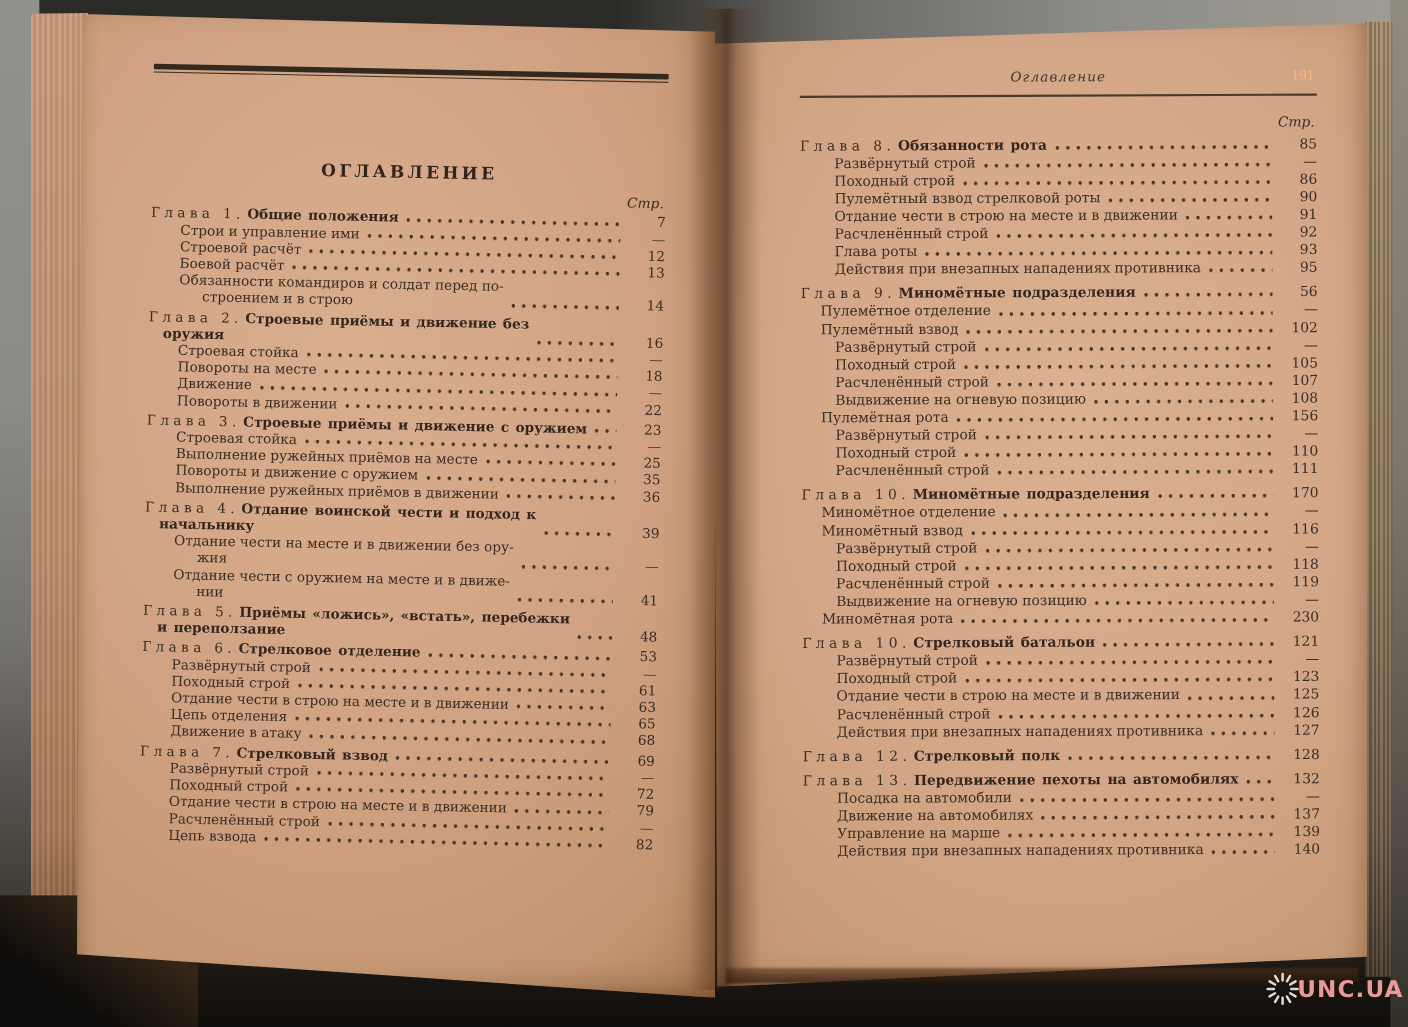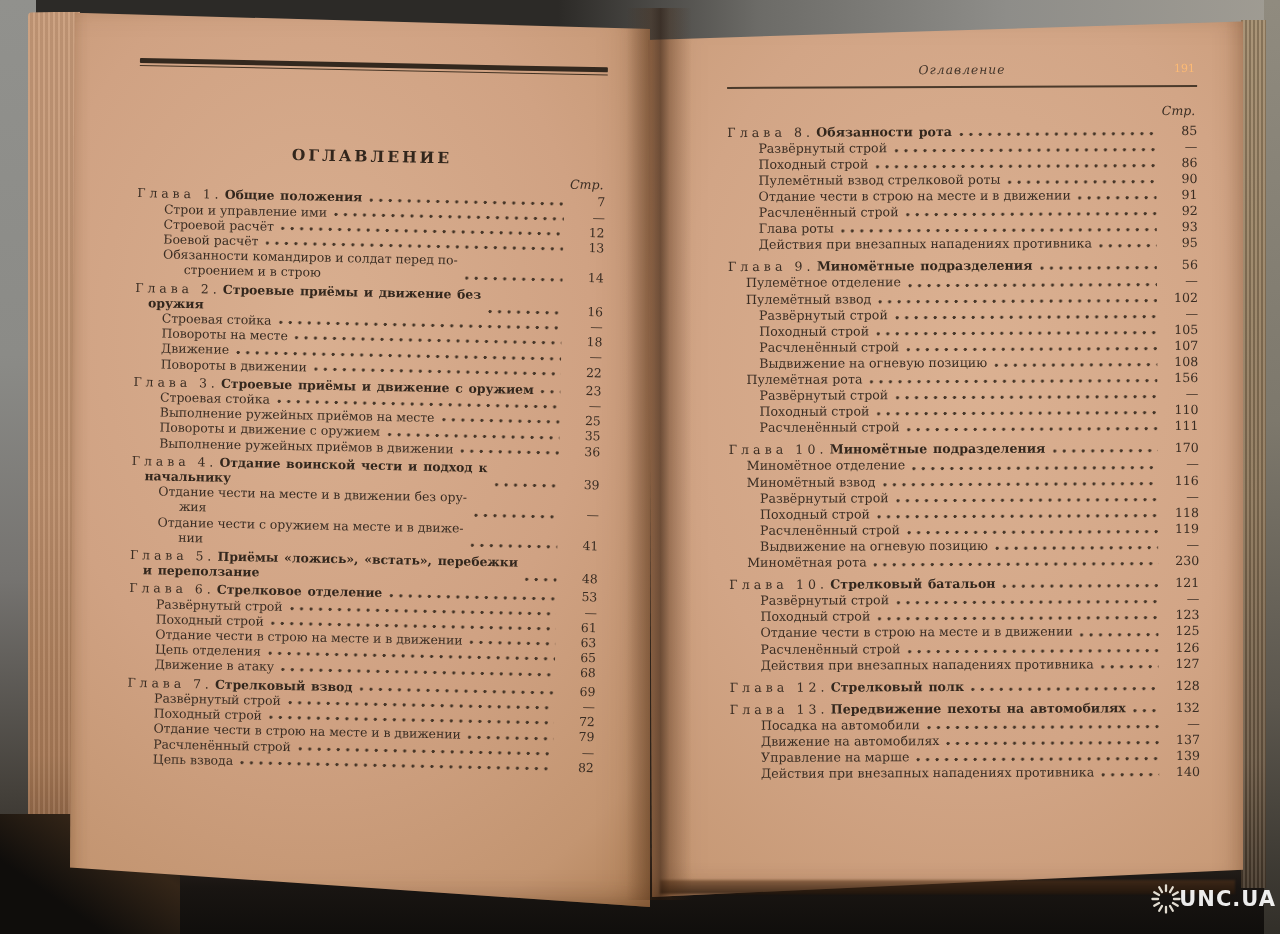--- a/index.html
+++ b/index.html
@@ -123,21 +123,21 @@
     flex:1 1 10px; min-width:10px; height:5px;
     margin:0 5px 3px 7px; align-self:flex-end;
     background-image:radial-gradient(circle at 2px 2.4px, rgba(62,47,34,.95) 1.35px, rgba(62,47,34,0) 1.8px);
     background-size:9.5px 5px; background-repeat:repeat-x; background-position:0 0;
   }
   .pagenum { flex:none; width:36px; text-align:right; }
 
   
   .watermark {
     position:absolute; right:4px; bottom:18px;
-    display:flex; align-items:center; opacity:.92; color:#ffffff;
+    display:flex; align-items:center; opacity:.92; color:#fca5a5;
   }
   .watermark svg { margin-right:-4px; }
   .wm-label {
     font-family:"DejaVu Sans", sans-serif; font-weight:bold;
     font-size:21px; letter-spacing:1px;
   }
 </style>
 </head>
 <body>
 

